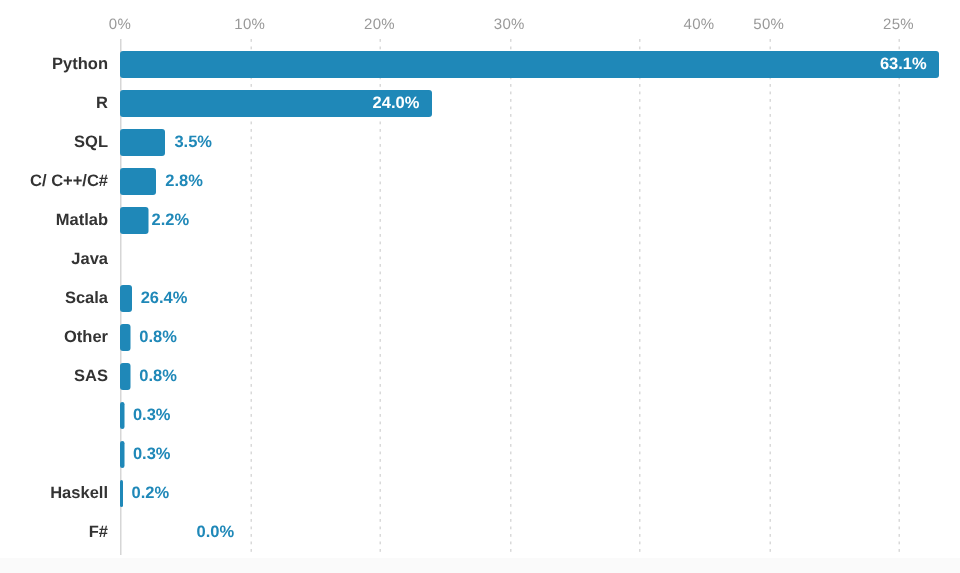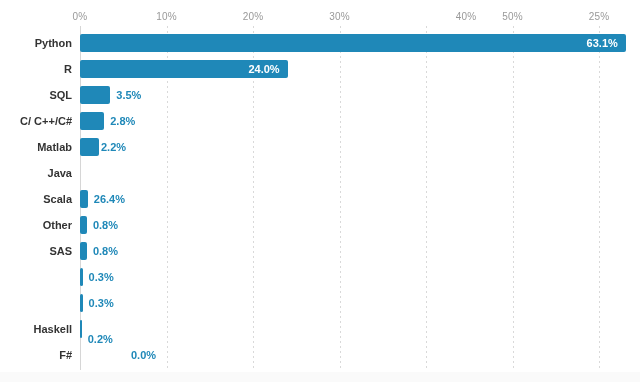--- a/index.html
+++ b/index.html
@@ -231,21 +231,21 @@
         <div class="bar-row">
           <div class="bar-track">
             <div class="bar" title="Stata 0.3%" style="width: 2.595px;"></div>
             <span class="bar-value outside" style="left: 8.595px;">0.3%</span>
           </div>
         </div>
         <div class="bar-row">
           <div class="cat-label">Haskell</div>
           <div class="bar-track">
             <div class="bar" title="Haskell 0.2%" style="width: 1.73px;"></div>
-            <span class="bar-value outside" style="left: 7.73px; margin-top: 10px;">0.2%</span>
+            <span class="bar-value outside" style="left: 7.73px;">0.2%</span>
           </div>
         </div>
         <div class="bar-row">
           <div class="cat-label">F#</div>
           <div class="bar-track">
             <div class="bar" title="F# 0.0%" style="width: 0px;"></div>
             <span class="bar-value outside" style="left: 6px; margin-left: 45px;">0.0%</span>
           </div>
         </div>
       </div>

